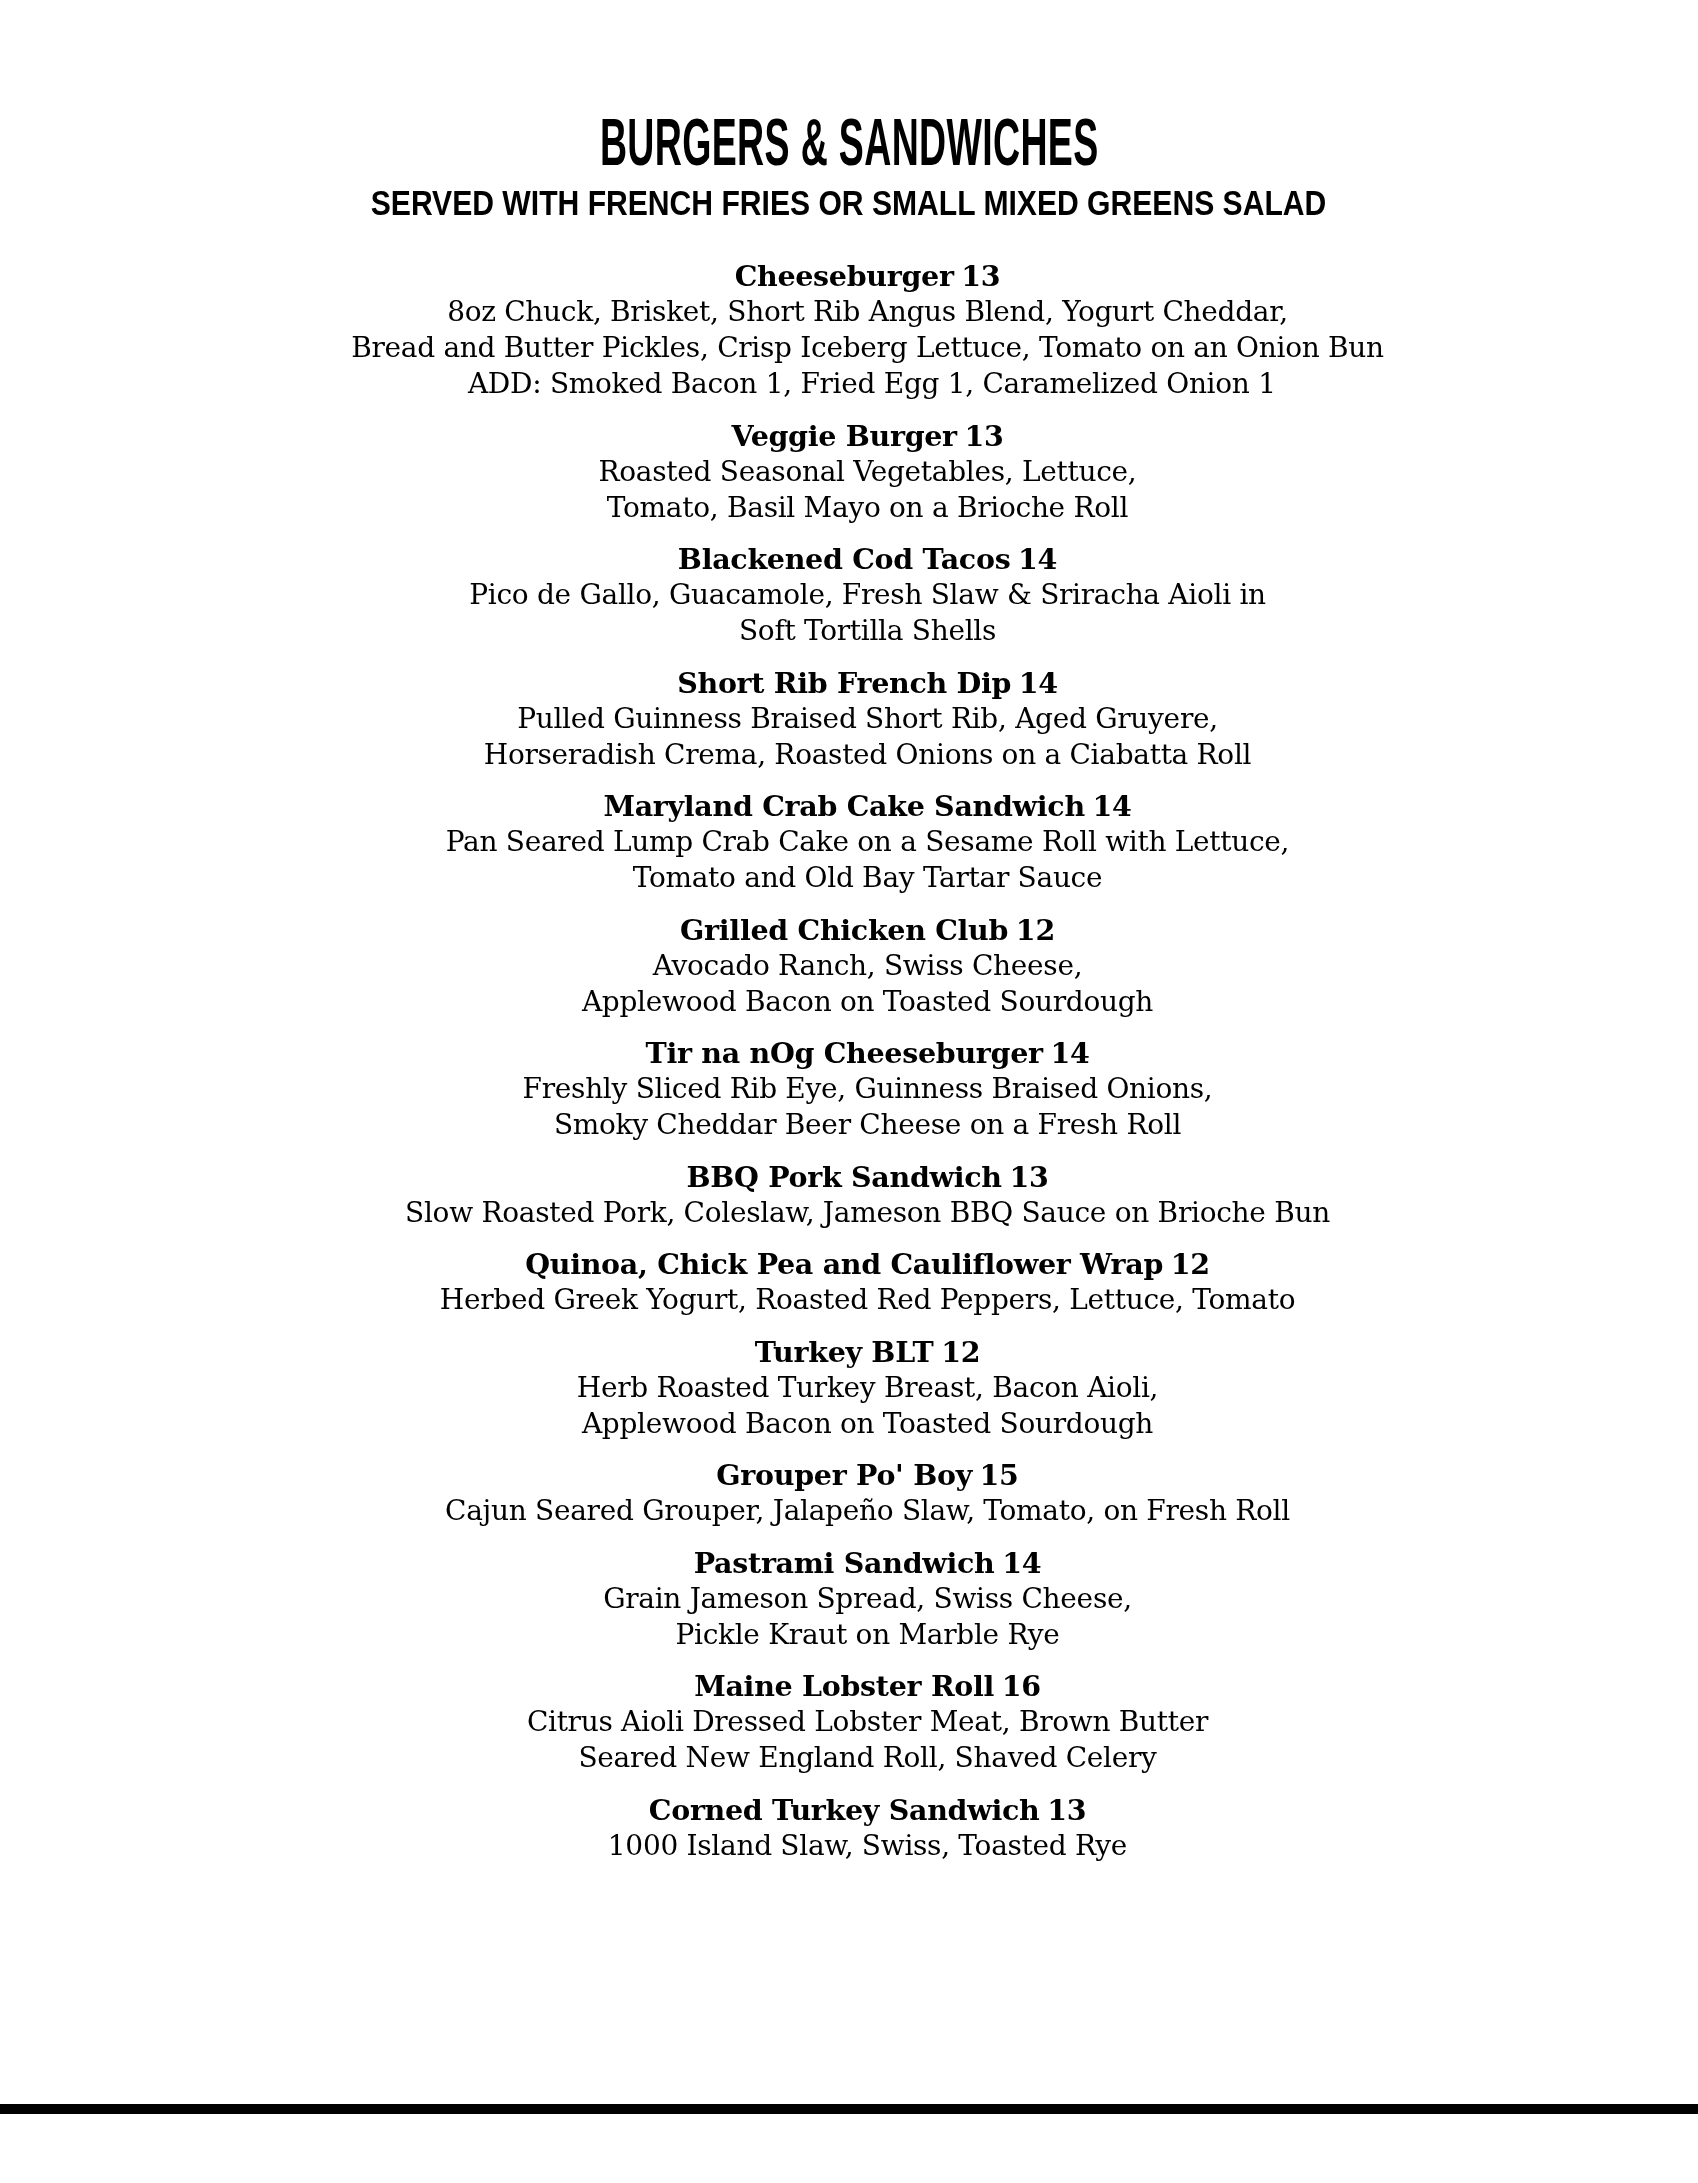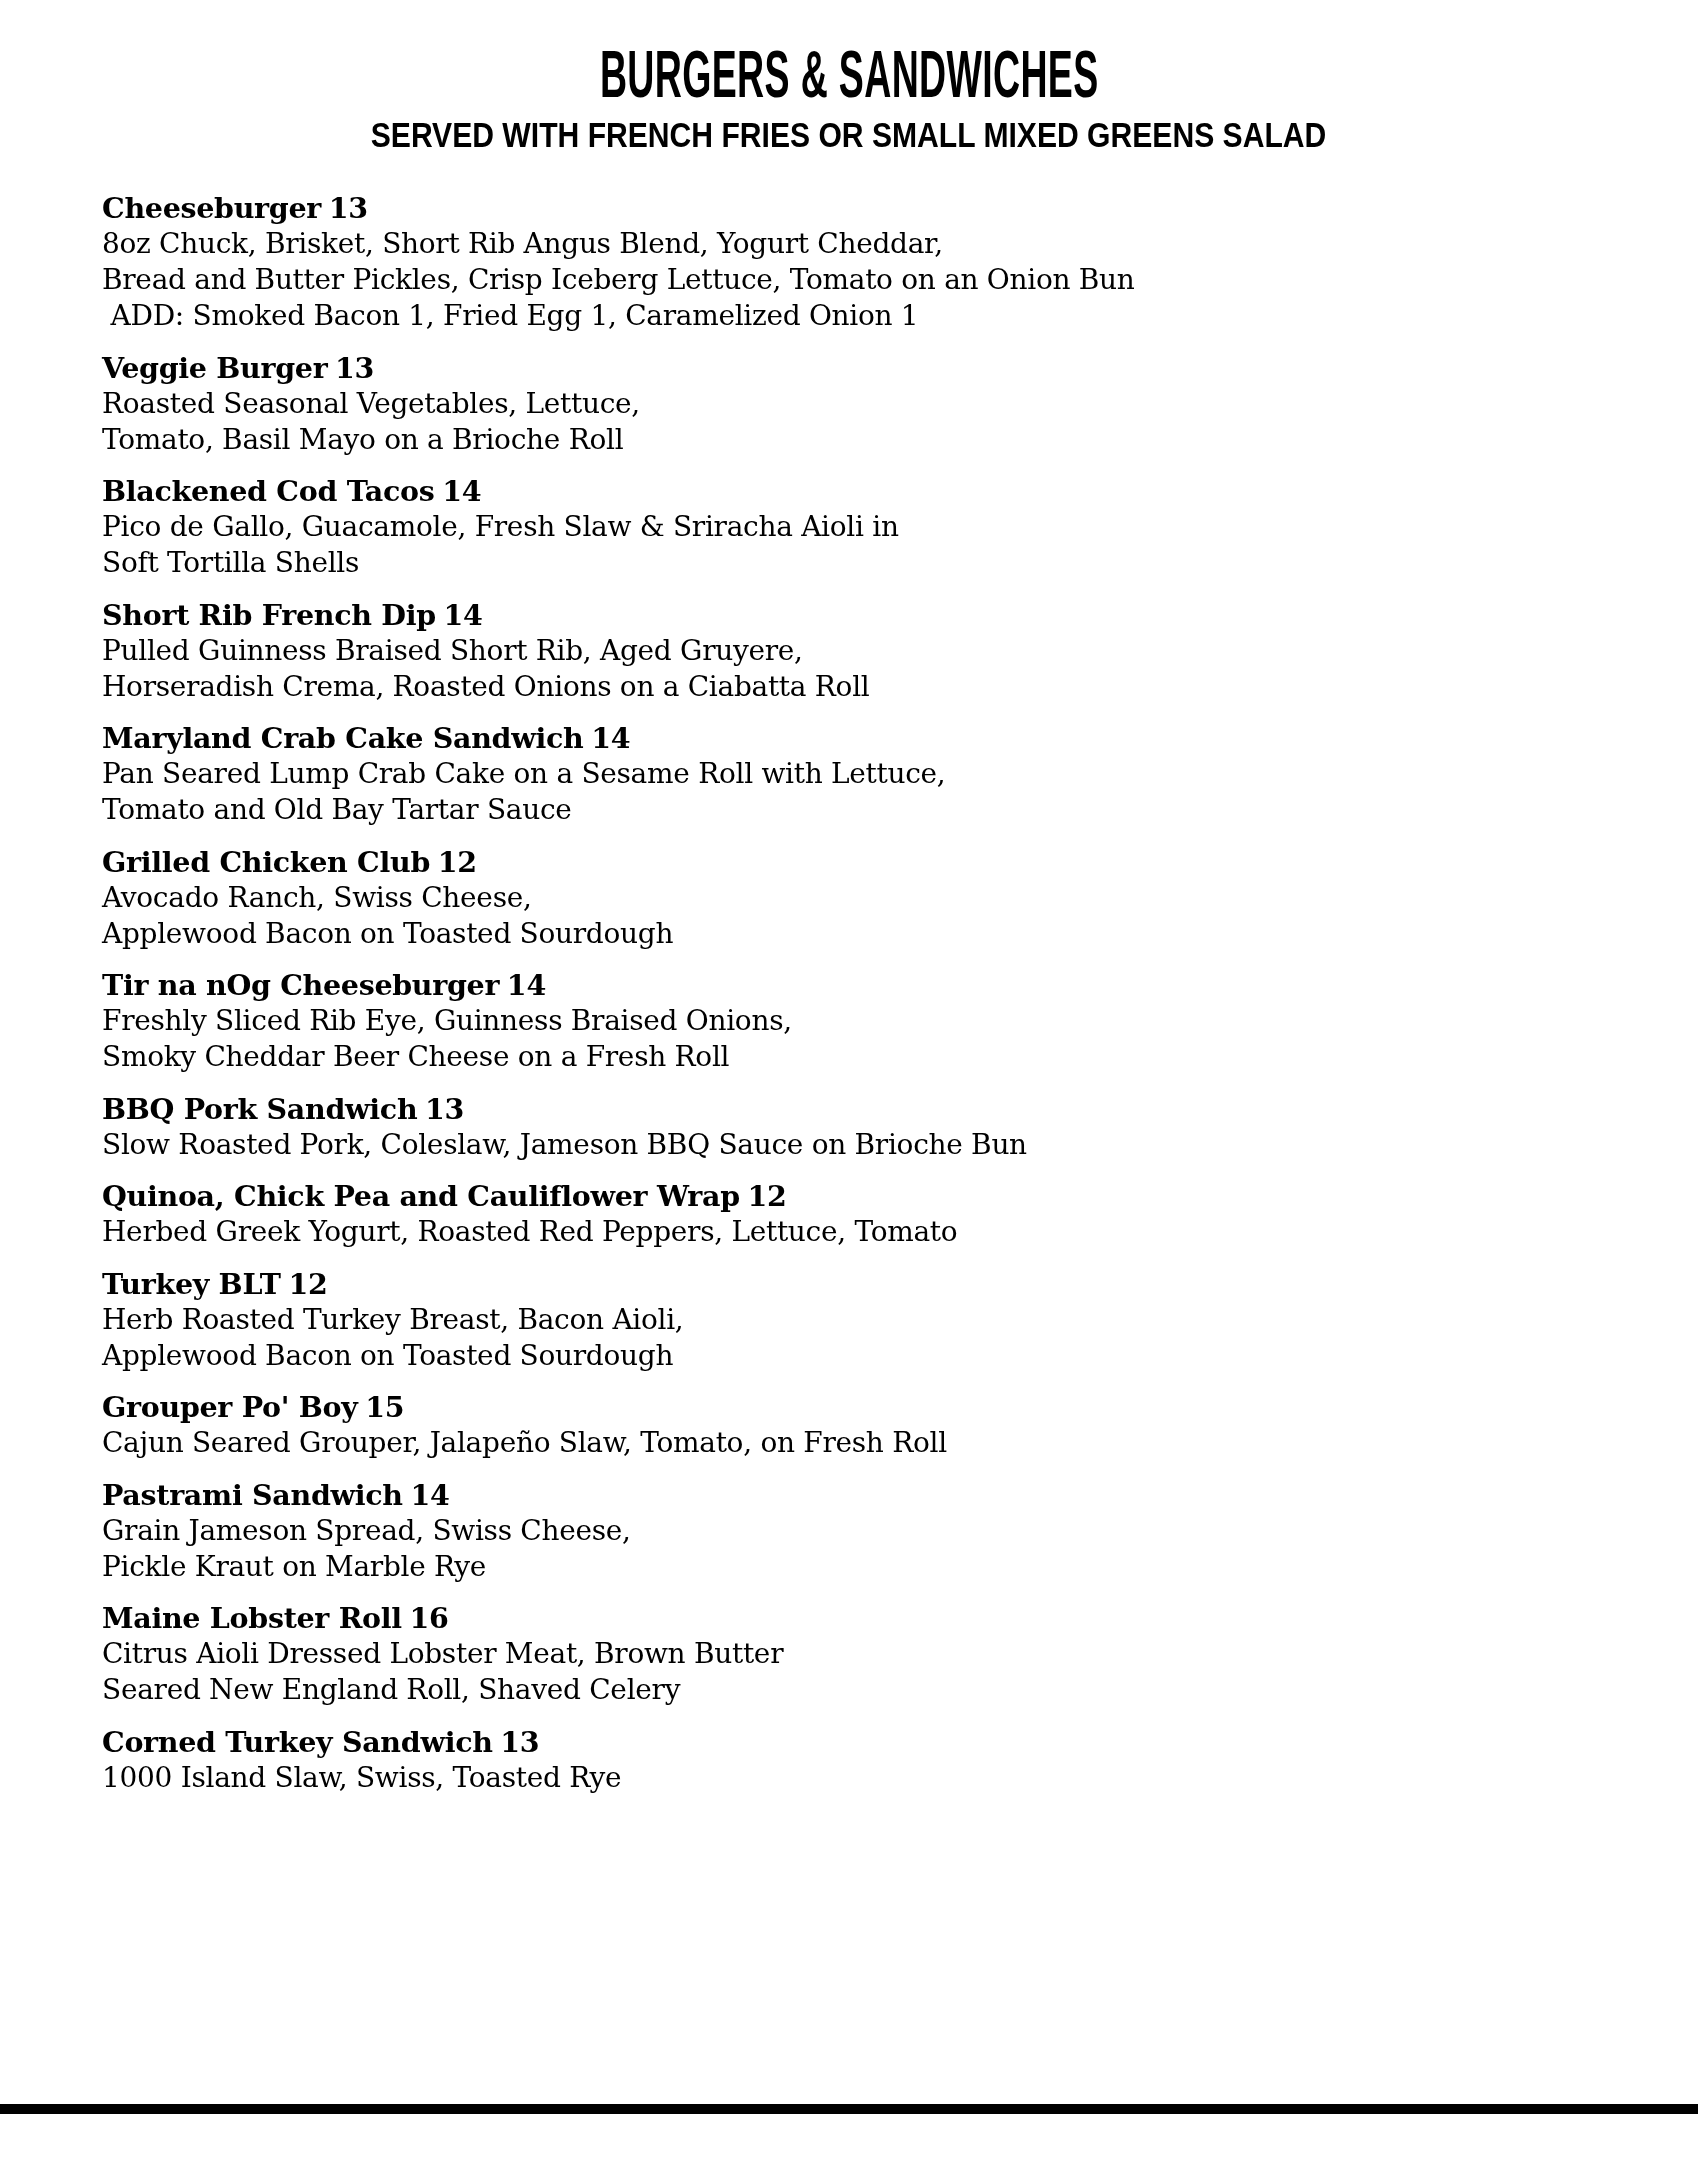--- a/index.html
+++ b/index.html
@@ -4,21 +4,21 @@
 <style>
   html, body { margin: 0; padding: 0; background: #ffffff; }
   .page {
     position: relative;
     width: 1698px;
     height: 2183px;
     background: #ffffff;
     overflow: hidden;
     color: #000000;
   }
-  .header { text-align: center; padding-top: 40px; }
+  .header { text-align: center; padding-top: 108px; }
   .title {
     display: inline-block;
     font-family: "Liberation Sans", sans-serif;
     font-weight: bold;
     font-size: 67px;
     line-height: 1;
     white-space: nowrap;
     transform: scaleX(0.56);
     letter-spacing: 0.6px;
   }
@@ -31,21 +31,21 @@
     line-height: 1;
     white-space: nowrap;
     transform: scaleX(0.86);
   }
   .menu {
     margin: 38px 65px 0 102px;
     font-family: "DejaVu Serif", serif;
     font-size: 28px;
     letter-spacing: -0.3px;
   }
-  .item { margin-top: 15.5px; }
+  .item { margin-top: 15.5px; text-align: center; }
   .item:first-child { margin-top: 0; }
   .item-title {
     font-weight: bold;
     font-size: 28.5px;
     line-height: 36px;
     white-space: nowrap;
   }
   .item-price { margin-left: 0.27em; }
   .line {
     line-height: 36px;

